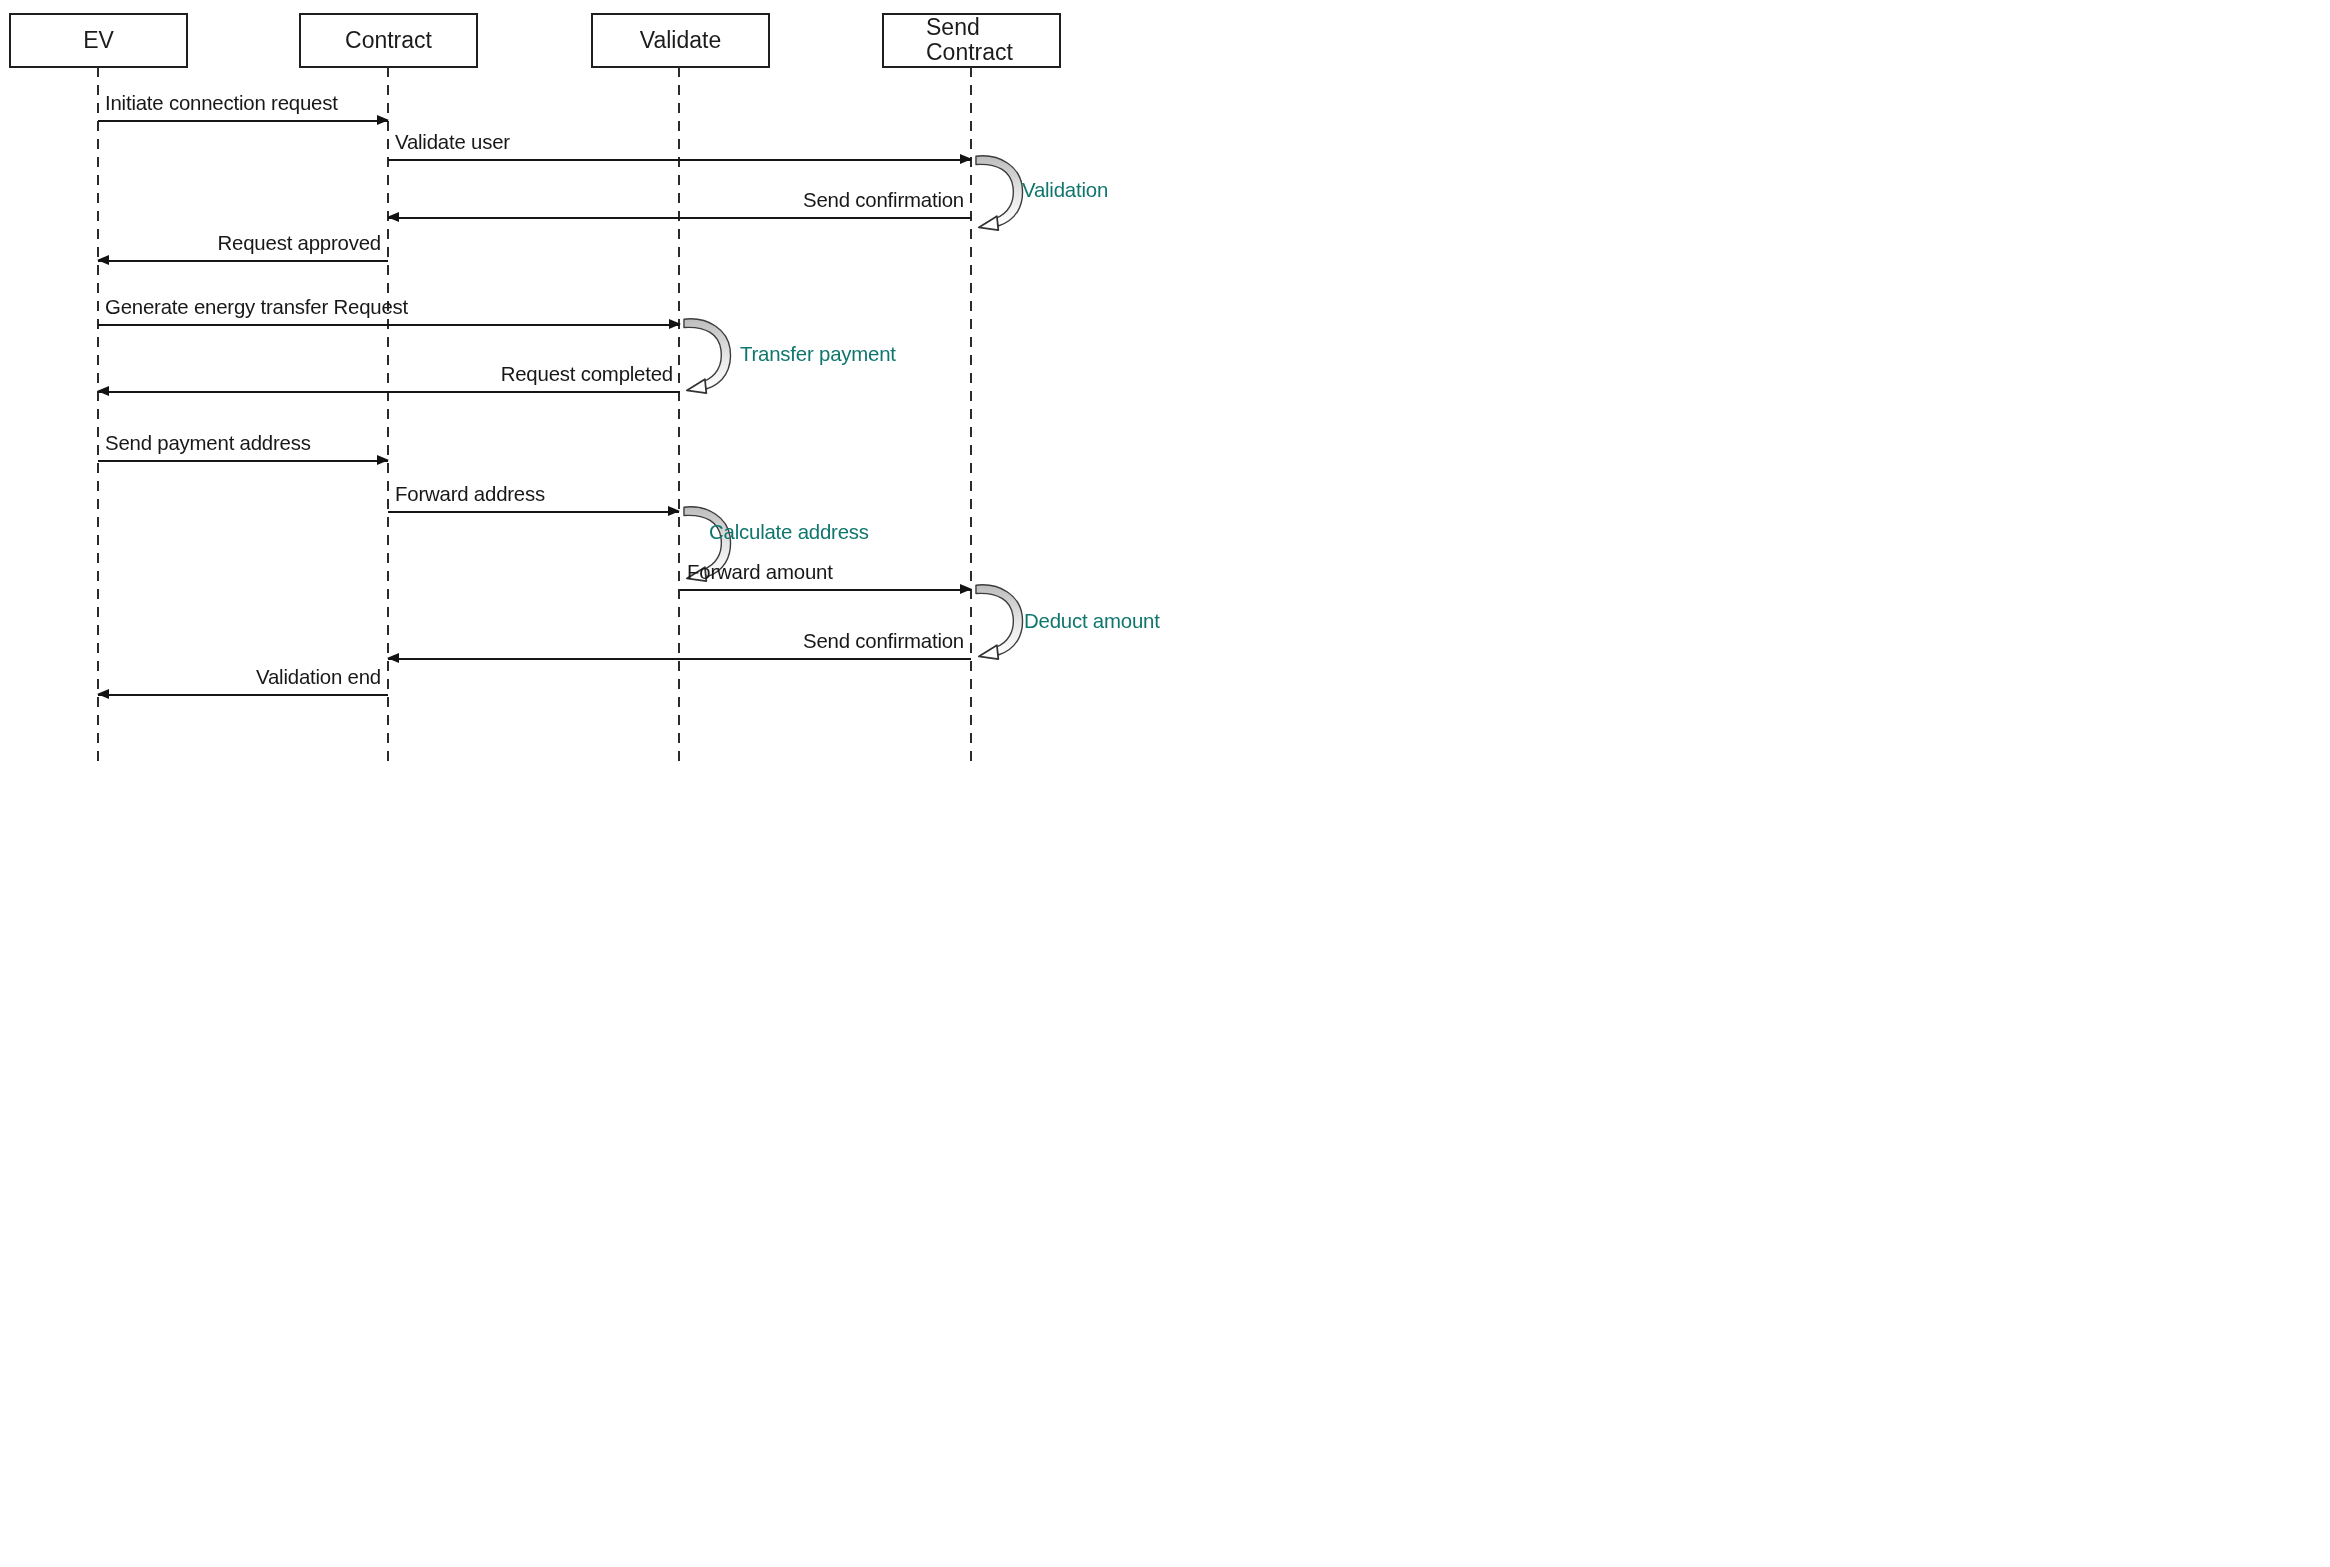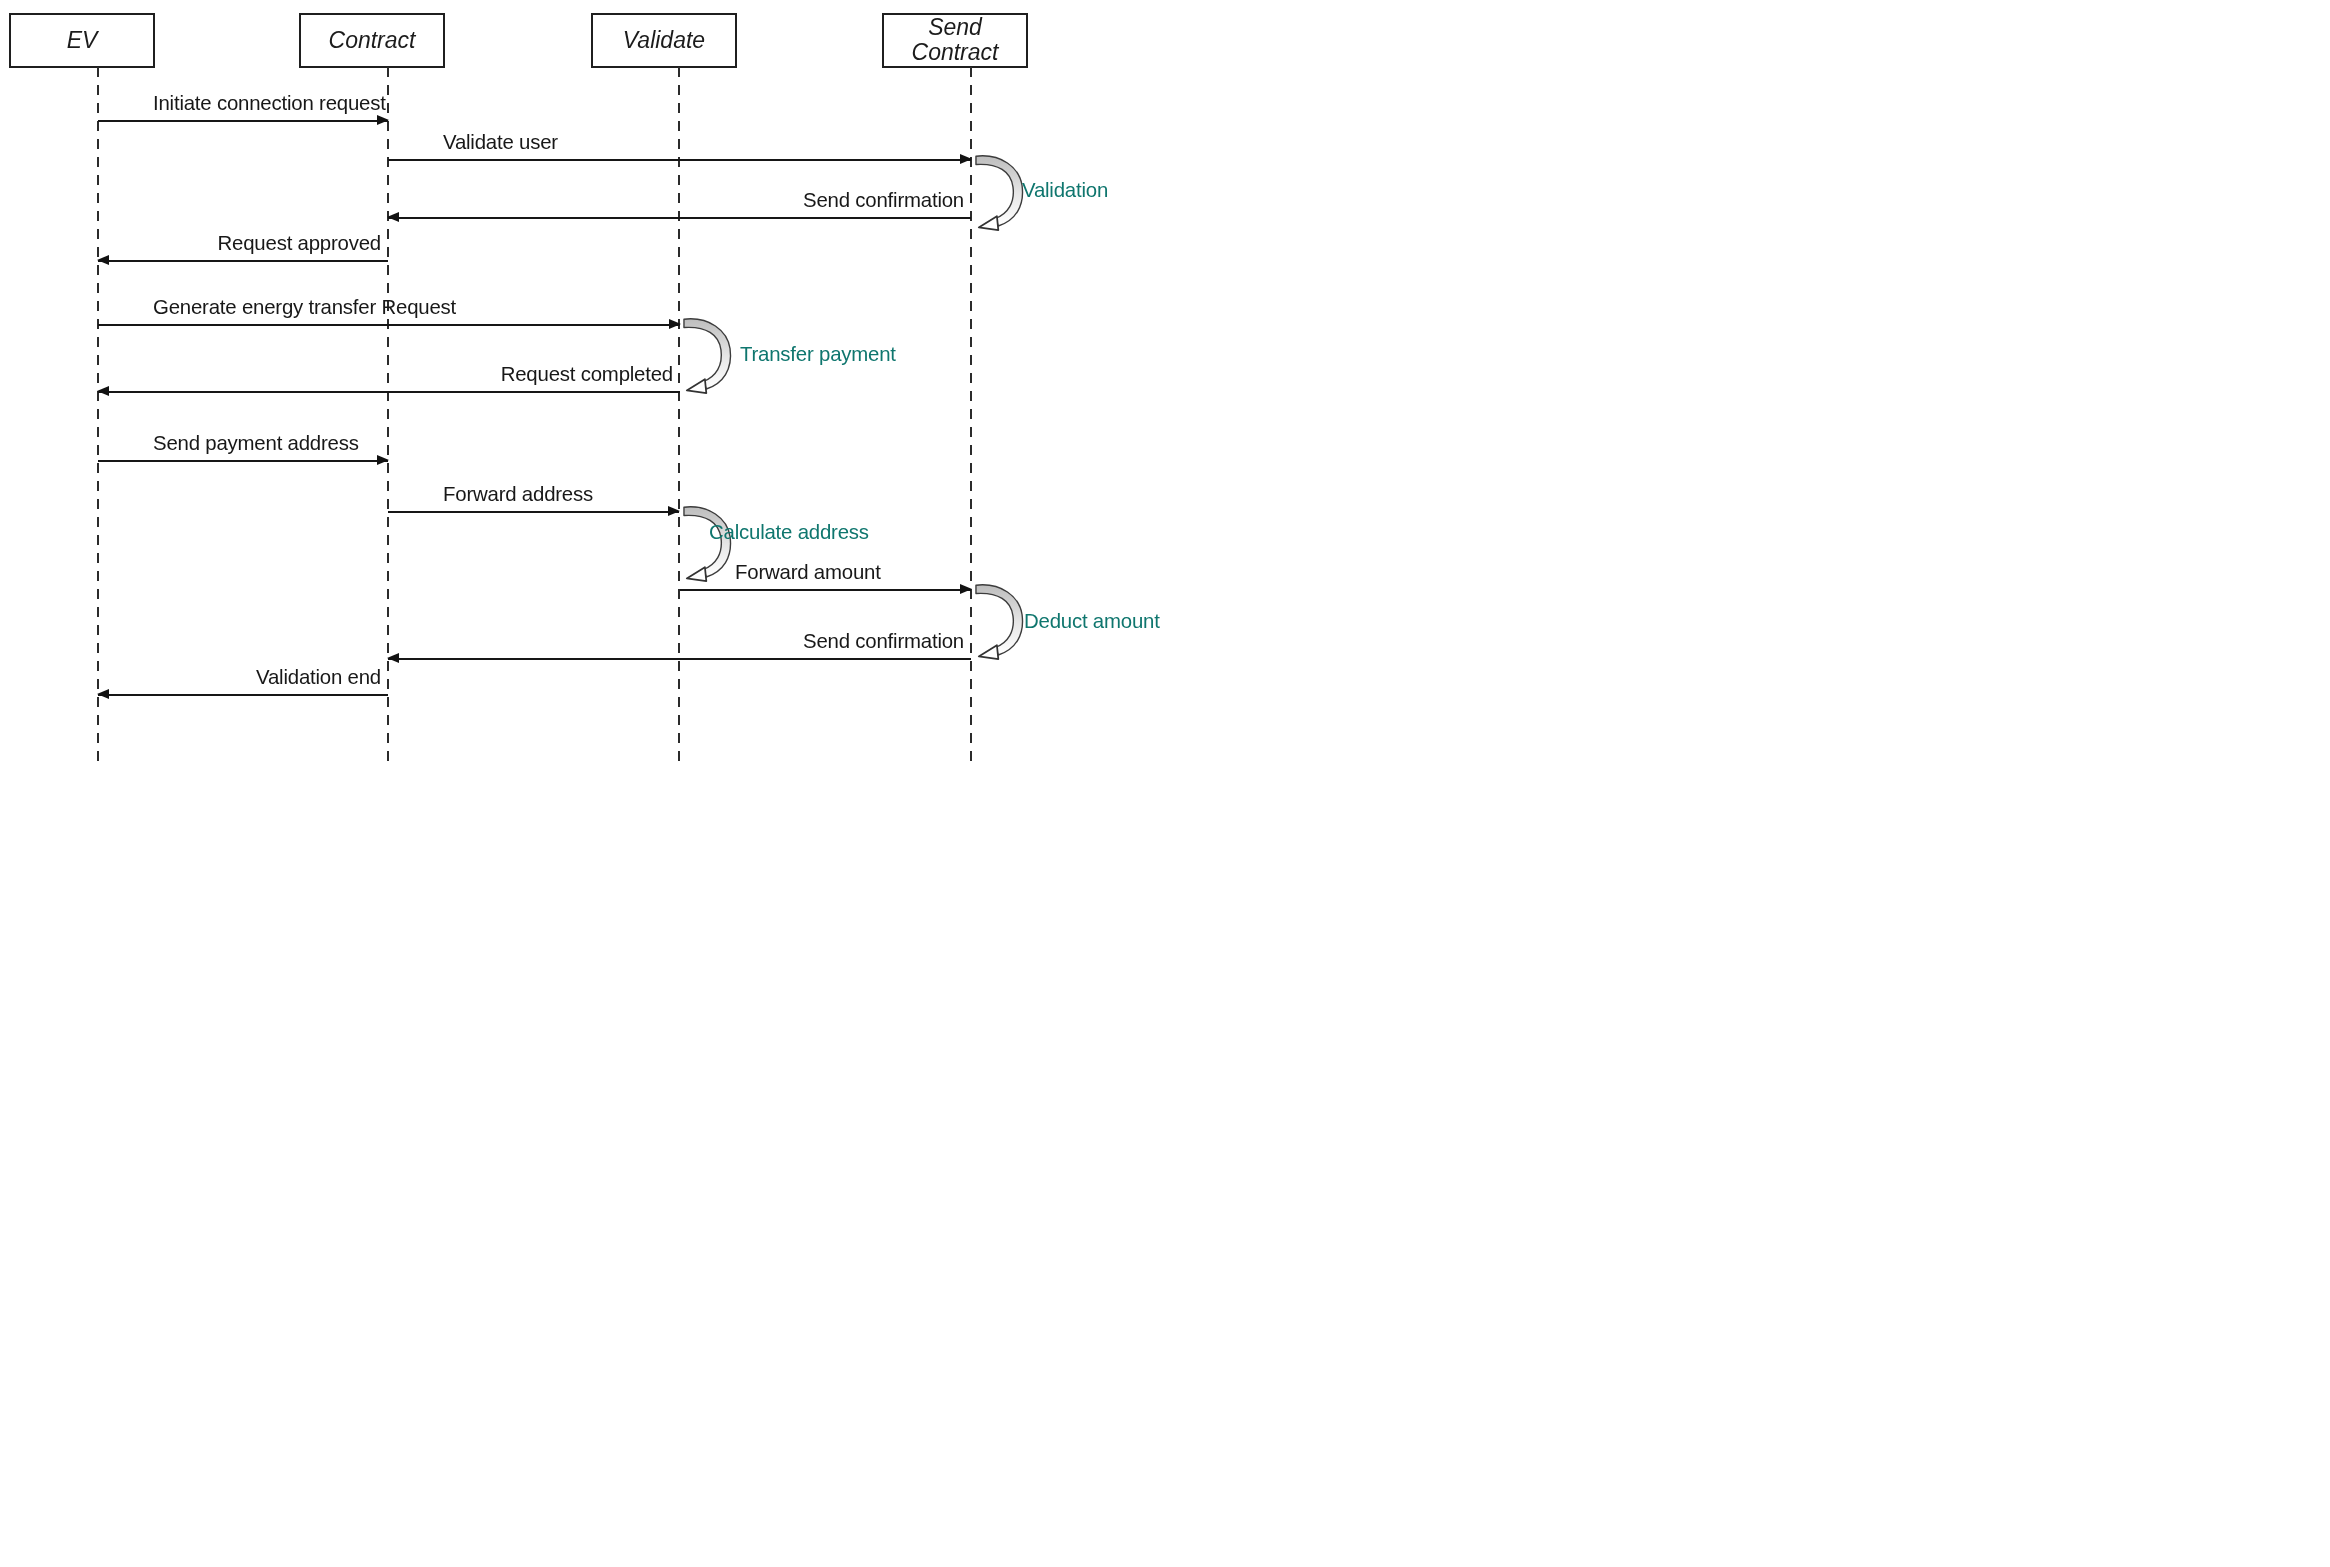--- a/index.html
+++ b/index.html
@@ -2,41 +2,41 @@
 <html style="font-size:11.2px"><head>
 <meta charset="utf-8">
 <style>
   html,body{margin:0;padding:0;background:#ffffff;}
   body{font-family:"Liberation Sans", sans-serif; color:#1a1a1a;}
   .canvas{
     position:relative; width:1165px; height:784px; background:#ffffff; overflow:hidden;
   }
   
   .pbox{
-    position:absolute; top:12.6px; width:146px; height:55px;
+    position:absolute; top:12.6px; width:179px; height:55px;
     border:2.1px solid #1f1f1f; background:#ffffff; box-sizing:border-box;
     display:flex; align-items:center; justify-content:center;
-    font-size:23px; line-height:25px; text-align:center; color:#1c1c1c;font-style:italic;
+    font-size:23px; line-height:25px; color:#1c1c1c;
   }
   .pbox .plabel{display:inline-block;}
   .pbox.narrow .plabel{max-width:91px;}
   
   .lifeline{
     position:absolute; top:67px; height:698px; width:2.1px;
     background:repeating-linear-gradient(to bottom,#2b2b2b 0 9.8px,rgba(0,0,0,0) 9.8px 18px);
   }
   
   .msg{position:absolute; height:0;}
   .shaft{position:absolute; left:0; right:0; top:-0.7px; height:2.1px; background:#161616;}
   .head{position:absolute; width:0; height:0; top:-5.6px;}
   .head-right{right:-1.4px; border-left:12px solid #121212; border-top:5.6px solid transparent; border-bottom:5.6px solid transparent;}
   .head-left{left:-1.4px; border-right:12px solid #121212; border-top:5.6px solid transparent; border-bottom:5.6px solid transparent;}
   .mlabel{
     position:absolute; bottom:5.6px; white-space:nowrap;
-    font-size:20.4px; color:#181818; letter-spacing:-0.2px;margin-left:48px;
+    font-size:20.4px; color:#181818; letter-spacing:-0.2px;
   }
   .mlabel.at-start{left:7px;}
   .mlabel.at-end{right:7px;}
   
   .self-loop{position:absolute; width:59px; height:81px;}
   .loop-label{
     position:absolute; white-space:nowrap; font-size:20.4px; color:#0f766e; letter-spacing:-0.2px;
   }
 </style>
 </head>

